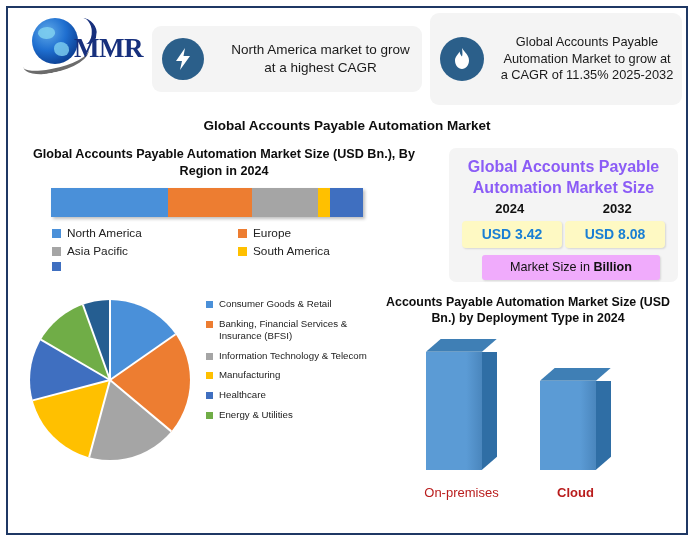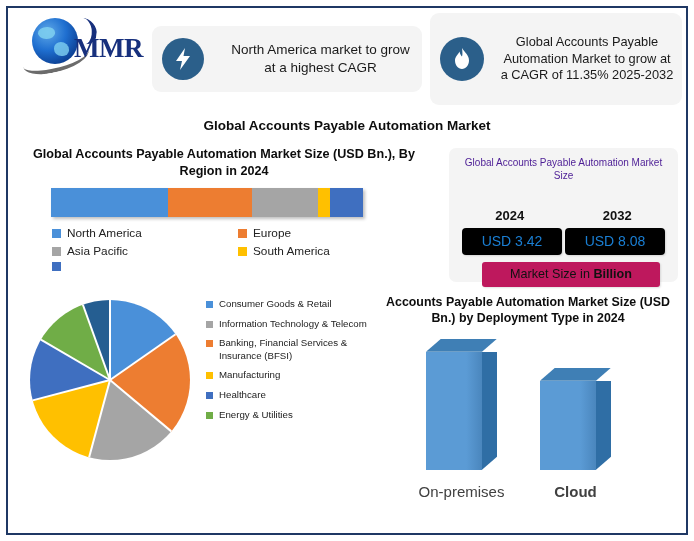--- a/index.html
+++ b/index.html
@@ -47,28 +47,28 @@
               box-shadow:2px 2px 3px rgba(0,0,0,.25);}
   #region-bar > div{height:100%;}
   #region-legend{margin:9px 0 0 30px;width:372px;
                  display:flex;flex-wrap:wrap;font-size:11.8px;color:#222;}
   .lg{display:flex;align-items:center;width:50%;margin-bottom:4px;}
   .lg .sw{width:9px;height:9px;margin-right:6px;flex:0 0 auto;}
 
   
   #size-panel{position:absolute;left:449px;top:148px;width:229px;height:134px;
               background:#f4f4f4;border-radius:7px;box-sizing:border-box;padding:8px 7px;}
-  #size-panel .pt{text-align:center;font-size:10px;font-weight:400;line-height:1.33;color:#4c1d95;}
-  .yr-row{display:flex;justify-content:space-around;margin-top:25px;}
+  #size-panel .pt{text-align:center;font-size:16px;font-weight:700;line-height:1.33;color:#8b5cf6;}
+  .yr-row{display:flex;justify-content:space-around;margin-top:2px;}
   .yr{font-size:13px;font-weight:700;color:#111;width:50%;text-align:center;}
   .val-row{display:flex;justify-content:space-between;margin-top:5px;padding:0 6px;}
-  .val{background:#000000;border-radius:4px;width:100px;height:27px;line-height:27px;
-       text-align:center;font-size:14px;font-weight:400;color:#1a7fd4;
+  .val{background:#fef9c3;border-radius:4px;width:100px;height:27px;line-height:27px;
+       text-align:center;font-size:14px;font-weight:700;color:#1a7fd4;
        box-shadow:1px 1px 2px rgba(0,0,0,.13);}
-  #size-foot{margin:7px 11px 0 26px;background:#be185d;border-radius:3px;height:25px;line-height:25px;
+  #size-foot{margin:7px 11px 0 26px;background:#f0abfc;border-radius:3px;height:25px;line-height:25px;
              text-align:center;font-size:12.6px;color:#111;box-shadow:1px 1px 2px rgba(0,0,0,.12);}
   #size-foot b{font-weight:700;}
 
   
   #pie-block{position:absolute;left:16px;top:288px;width:360px;}
   #pie-wrap{position:relative;margin-top:8px;height:190px;}
   #pie{position:absolute;left:14px;top:4px;width:160px;height:160px;border-radius:50%;}
   #pie-legend{position:absolute;left:190px;top:2px;width:170px;font-size:9.7px;
               line-height:1.3;color:#222;}
   .plg{display:flex;align-items:flex-start;margin-bottom:7px;}
@@ -76,21 +76,21 @@
 
   
   #dep-block{position:absolute;left:378px;top:294px;width:300px;}
   #dep-block .blk-title{font-size:12.4px;}
   #dep-chart{position:relative;height:175px;margin-top:12px;}
   .bar3d{position:absolute;bottom:44px;}
   .bar-face{position:absolute;left:0;bottom:0;width:100%;
             background:linear-gradient(to right,#5b9bd5 0%,#5b9bd5 72%,#4a86bd 100%);}
   .bar-side{position:absolute;width:16px;background:#2f6ea5;}
   .bar-cap{position:absolute;background:#3f7fb5;}
-  .dep-label{position:absolute;bottom:14px;text-align:center;font-size:15px;color:#404040;}
+  .dep-label{position:absolute;bottom:14px;text-align:center;font-size:13px;color:#b91c1c;}
 </style>
 </head>
 <body>
 
 <div id="page">
   <div id="frame"></div>
 
   <div class="logo">
     <div class="globe"></div>
     <div class="swoosh"></div>
@@ -173,26 +173,26 @@
           <div style="position: absolute; left: 50%; top: 50%; width: 2px; height: 50%; background: rgb(255, 255, 255); transform-origin: center top; transform: translateX(-50%) rotate(435.24deg);"></div>
           <div style="position: absolute; left: 50%; top: 50%; width: 2px; height: 50%; background: rgb(255, 255, 255); transform-origin: center top; transform: translateX(-50%) rotate(480.24deg);"></div>
           <div style="position: absolute; left: 50%; top: 50%; width: 2px; height: 50%; background: rgb(255, 255, 255); transform-origin: center top; transform: translateX(-50%) rotate(520.2deg);"></div>
         </div>
       <div id="pie-legend">
           <div class="plg">
             <span class="sw" style="background: rgb(74, 144, 217);"></span>
             <span>Consumer Goods &amp; Retail</span>
           </div>
           <div class="plg">
+            <span class="sw" style="background: rgb(237, 125, 49);"></span>
+            <span>Banking, Financial Services &amp; Insurance (BFSI)</span>
+          </div>
+          <div class="plg">
             <span class="sw" style="background: rgb(165, 165, 165);"></span>
             <span>Information Technology &amp; Telecom</span>
-          </div>
-          <div class="plg">
-            <span class="sw" style="background: rgb(237, 125, 49);"></span>
-            <span>Banking, Financial Services &amp; Insurance (BFSI)</span>
           </div>
           <div class="plg">
             <span class="sw" style="background: rgb(255, 192, 0);"></span>
             <span>Manufacturing</span>
           </div>
           <div class="plg">
             <span class="sw" style="background: rgb(63, 111, 192);"></span>
             <span>Healthcare</span>
           </div>
           <div class="plg">

